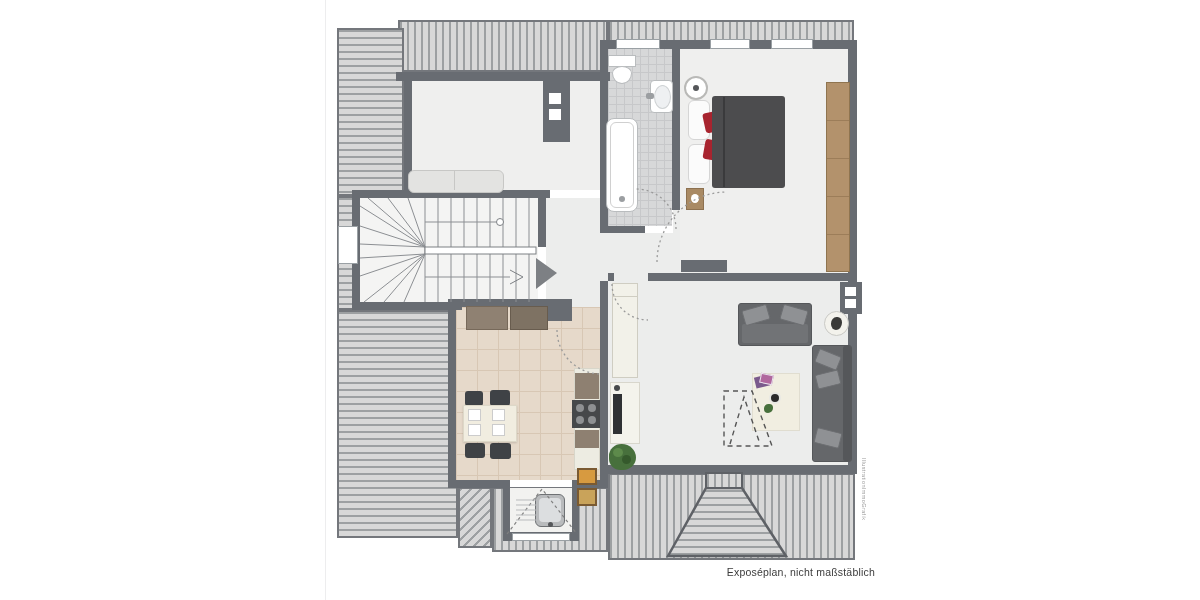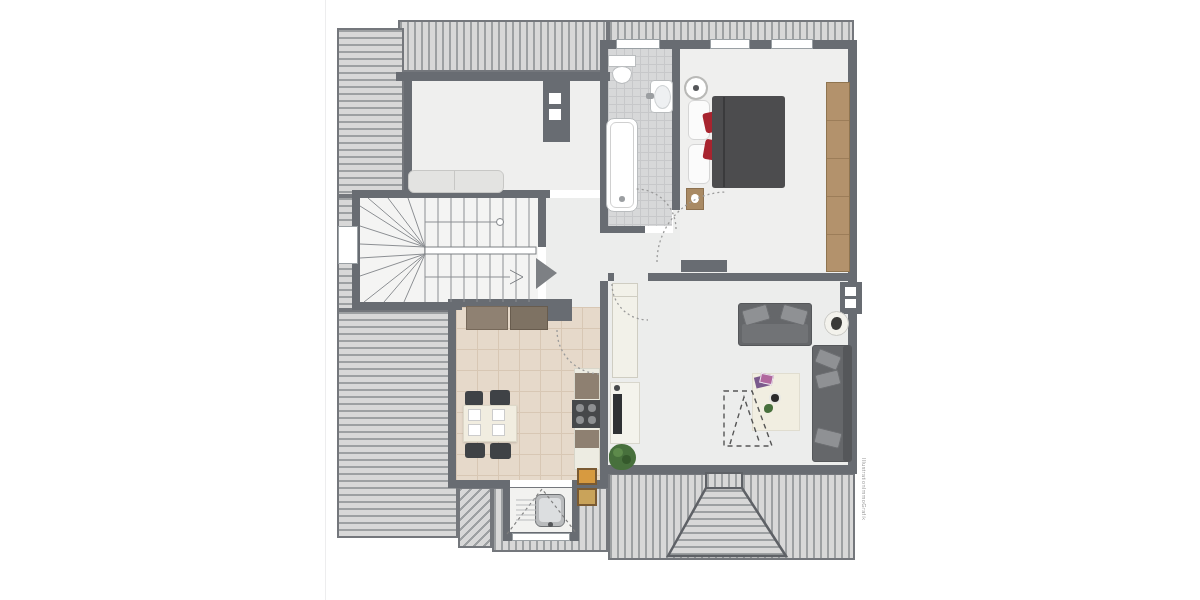--- a/index.html
+++ b/index.html
@@ -215,14 +215,15 @@
       <path d="M724,391 H752 L772,446 H724 Z"></path>
       <path d="M730,444 L744,397 L760,444"></path>
     </g>
 
     <g>
       <path d="M507,534 L542,489 L577,534" stroke="#808080" stroke-width="1.2" fill="none" stroke-dasharray="3,3"></path>
       <path d="M516,500H538 M516,505H538 M516,510H538 M516,515H538 M516,520H538" stroke="#b9bbbd" stroke-width="1" fill="none"></path>
     </g>
   </svg>
 
+  <div class="abs caption" style="left:620px;top:566px;width:255px;height:14px;">Exposéplan, nicht maßstäblich</div>
   <div class="abs watermark" style="left:857px;top:458px;width:10px;height:80px;">IllustrationImmoGrafik</div>
 </div>
 
 </body></html>

